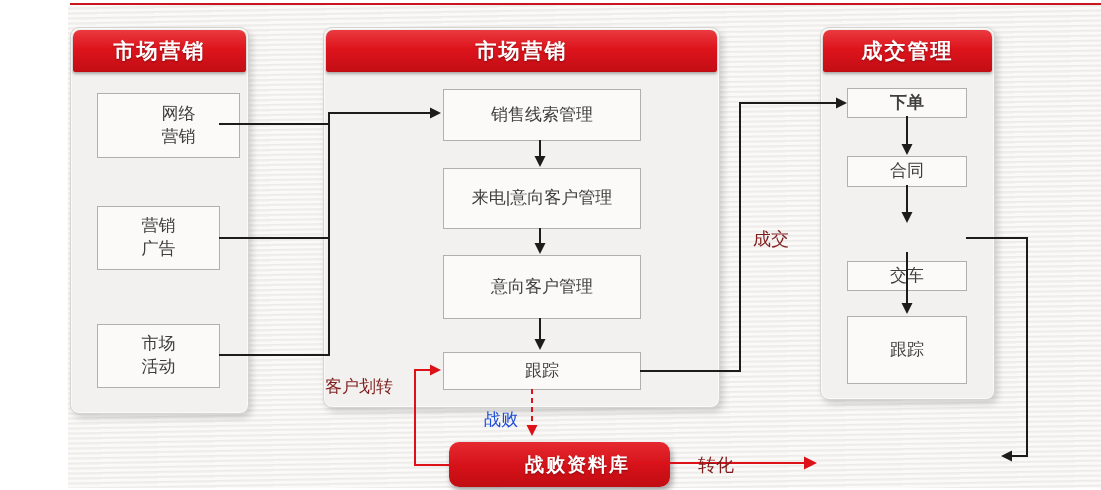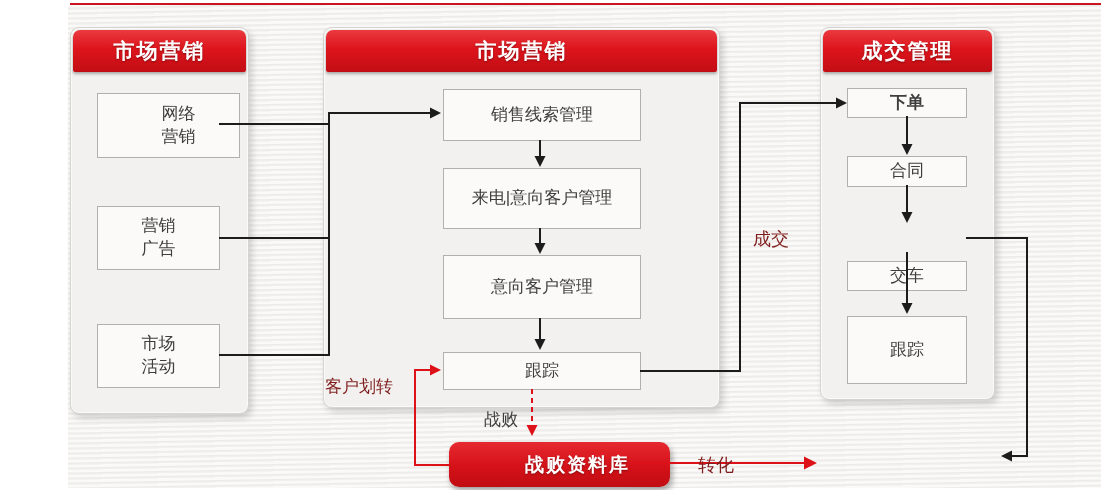--- a/index.html
+++ b/index.html
@@ -40,21 +40,21 @@
   .db{
     position:absolute;border-radius:10px;
     background:linear-gradient(180deg,#e62930 0%,#d51118 55%,#c00d13 100%);
     color:#ffffff;font-weight:bold;font-size:19px;letter-spacing:2px;
     display:flex;align-items:center;justify-content:center;
     box-shadow:2px 4px 6px rgba(0,0,0,0.35);
     text-shadow:0 1px 2px rgba(0,0,0,0.35);
     padding-left:36px;
   }
   .edge-label{position:absolute;font-size:18px;color:#7f1d1d;white-space:nowrap;}
-  .edge-label.red{color:#404040;}
+  .edge-label.red{color:#1d4ed8;}
   #connectors{position:absolute;left:0;top:0;pointer-events:none;}
 </style>
 </head>
 <body>
 
 <div id="stage">
 
   <div class="bg-texture"></div>
   <div class="top-rule"></div>
 

